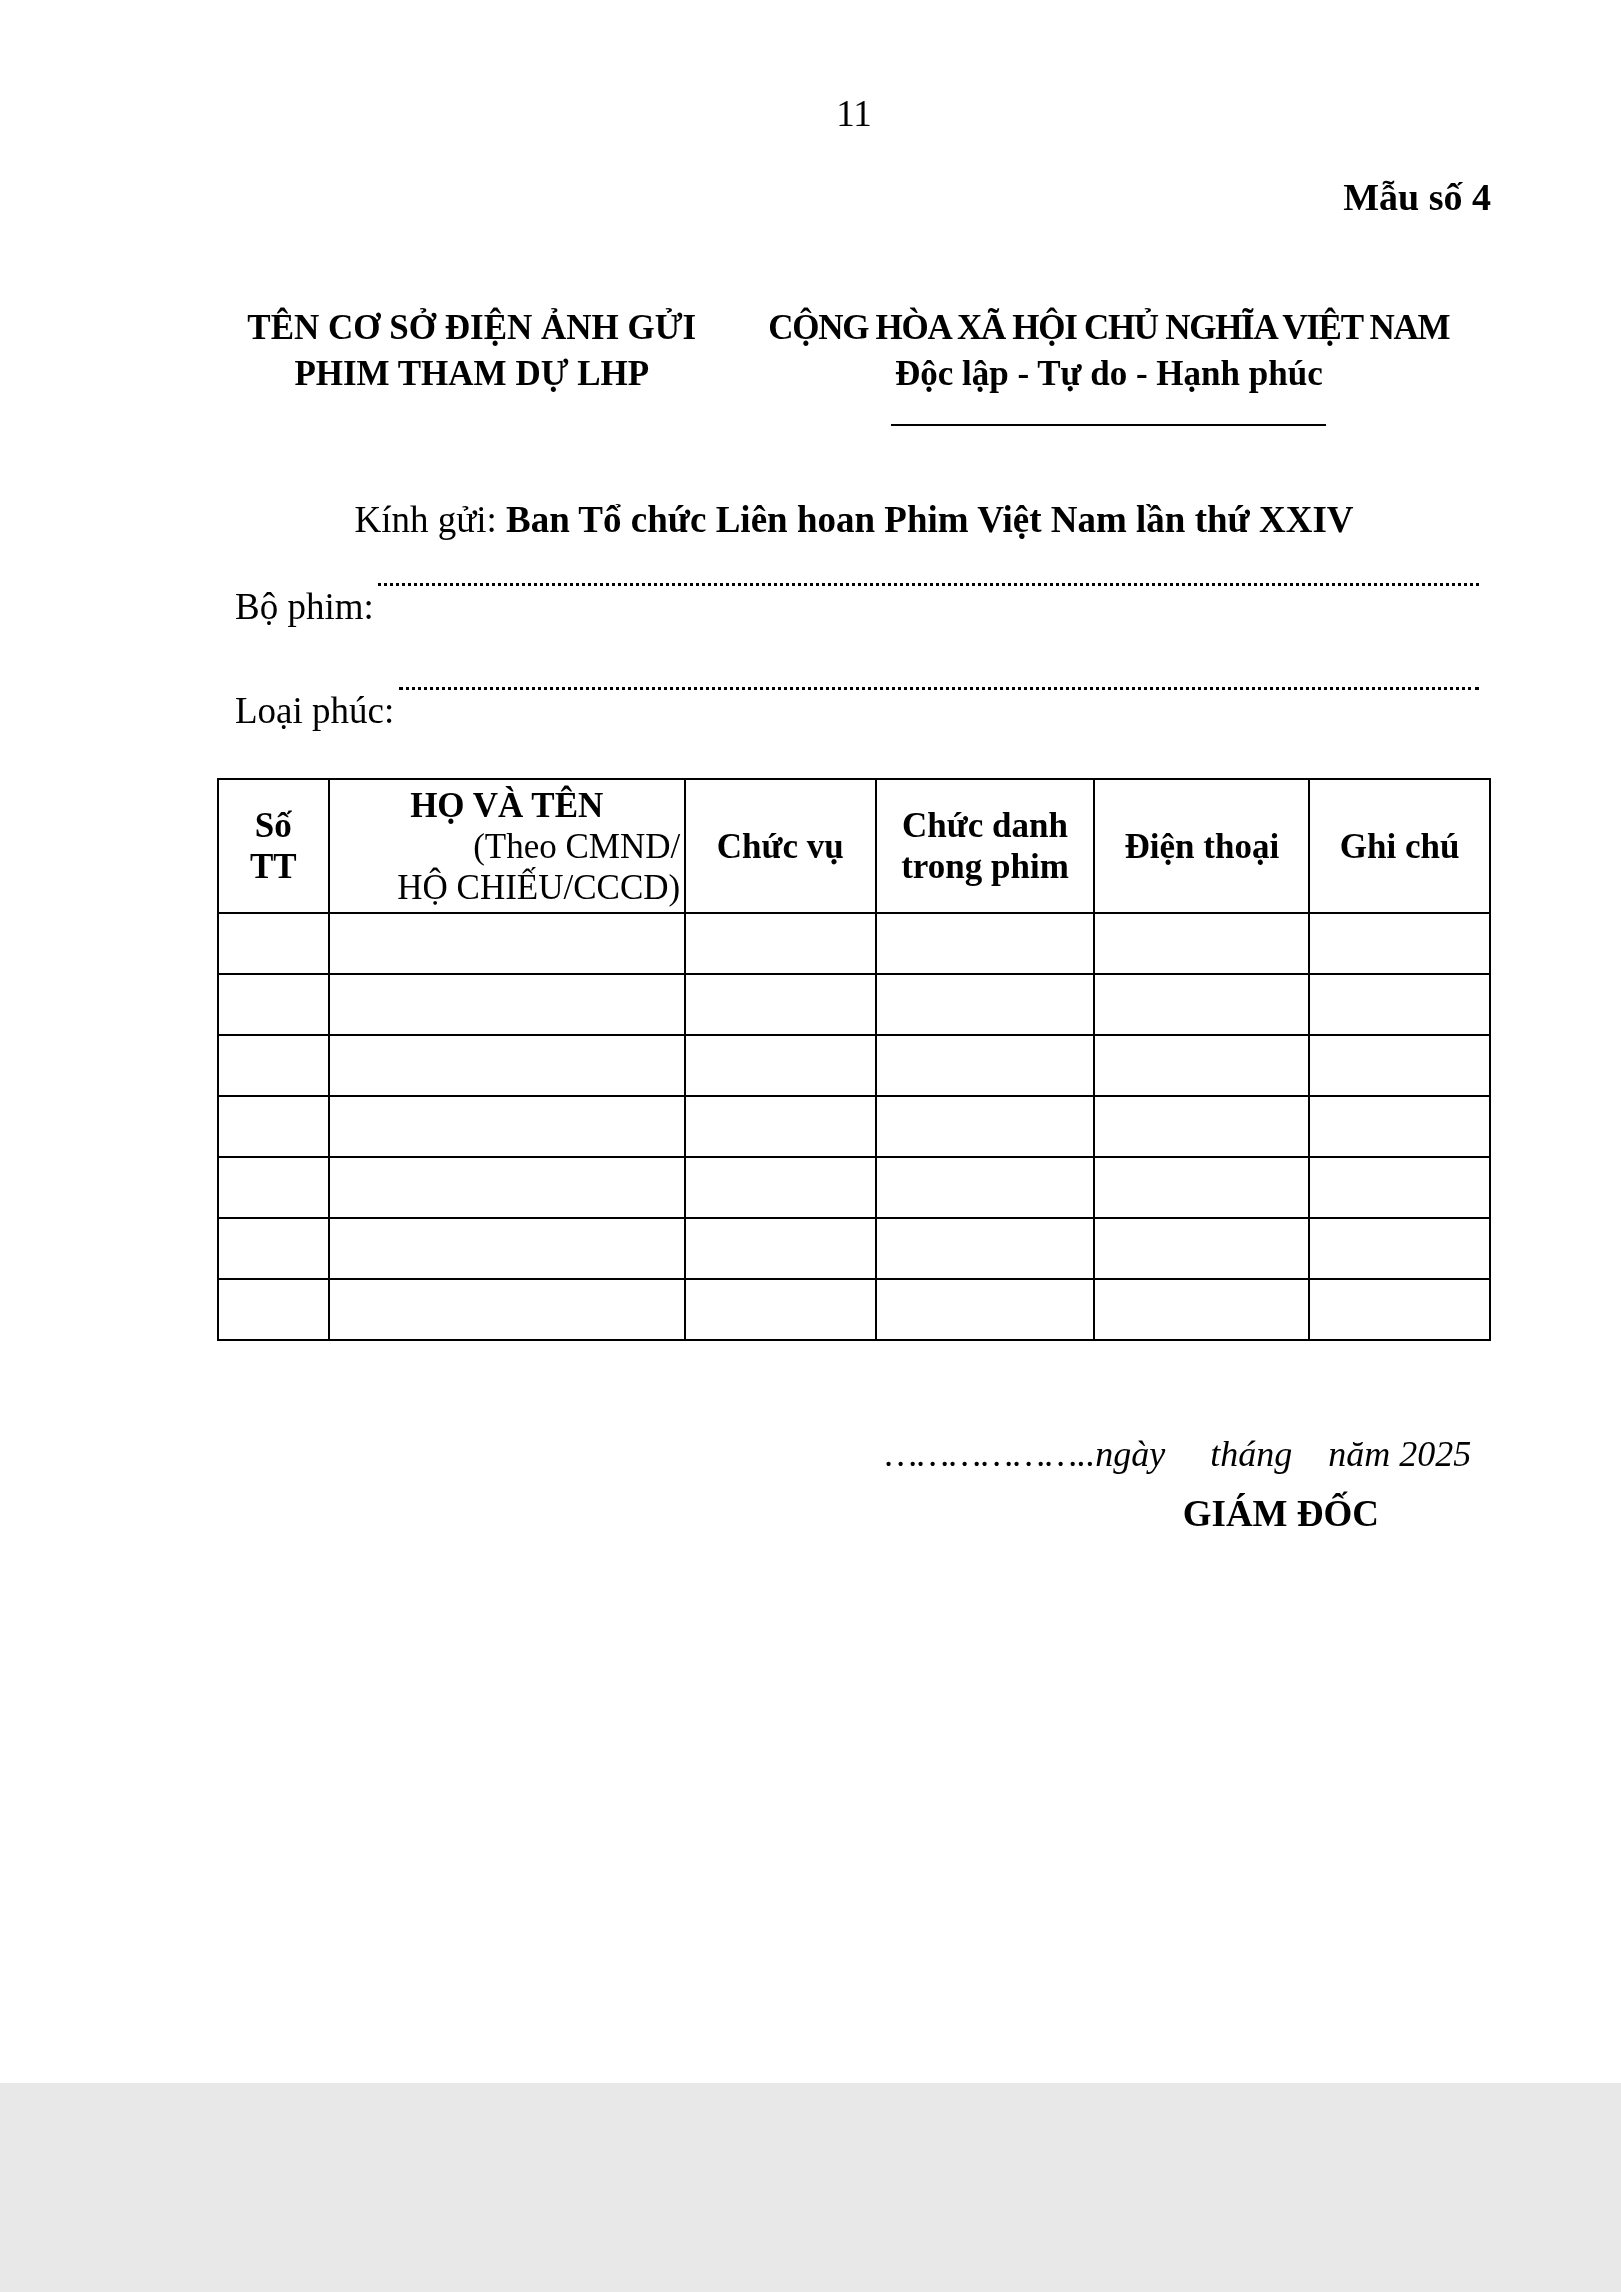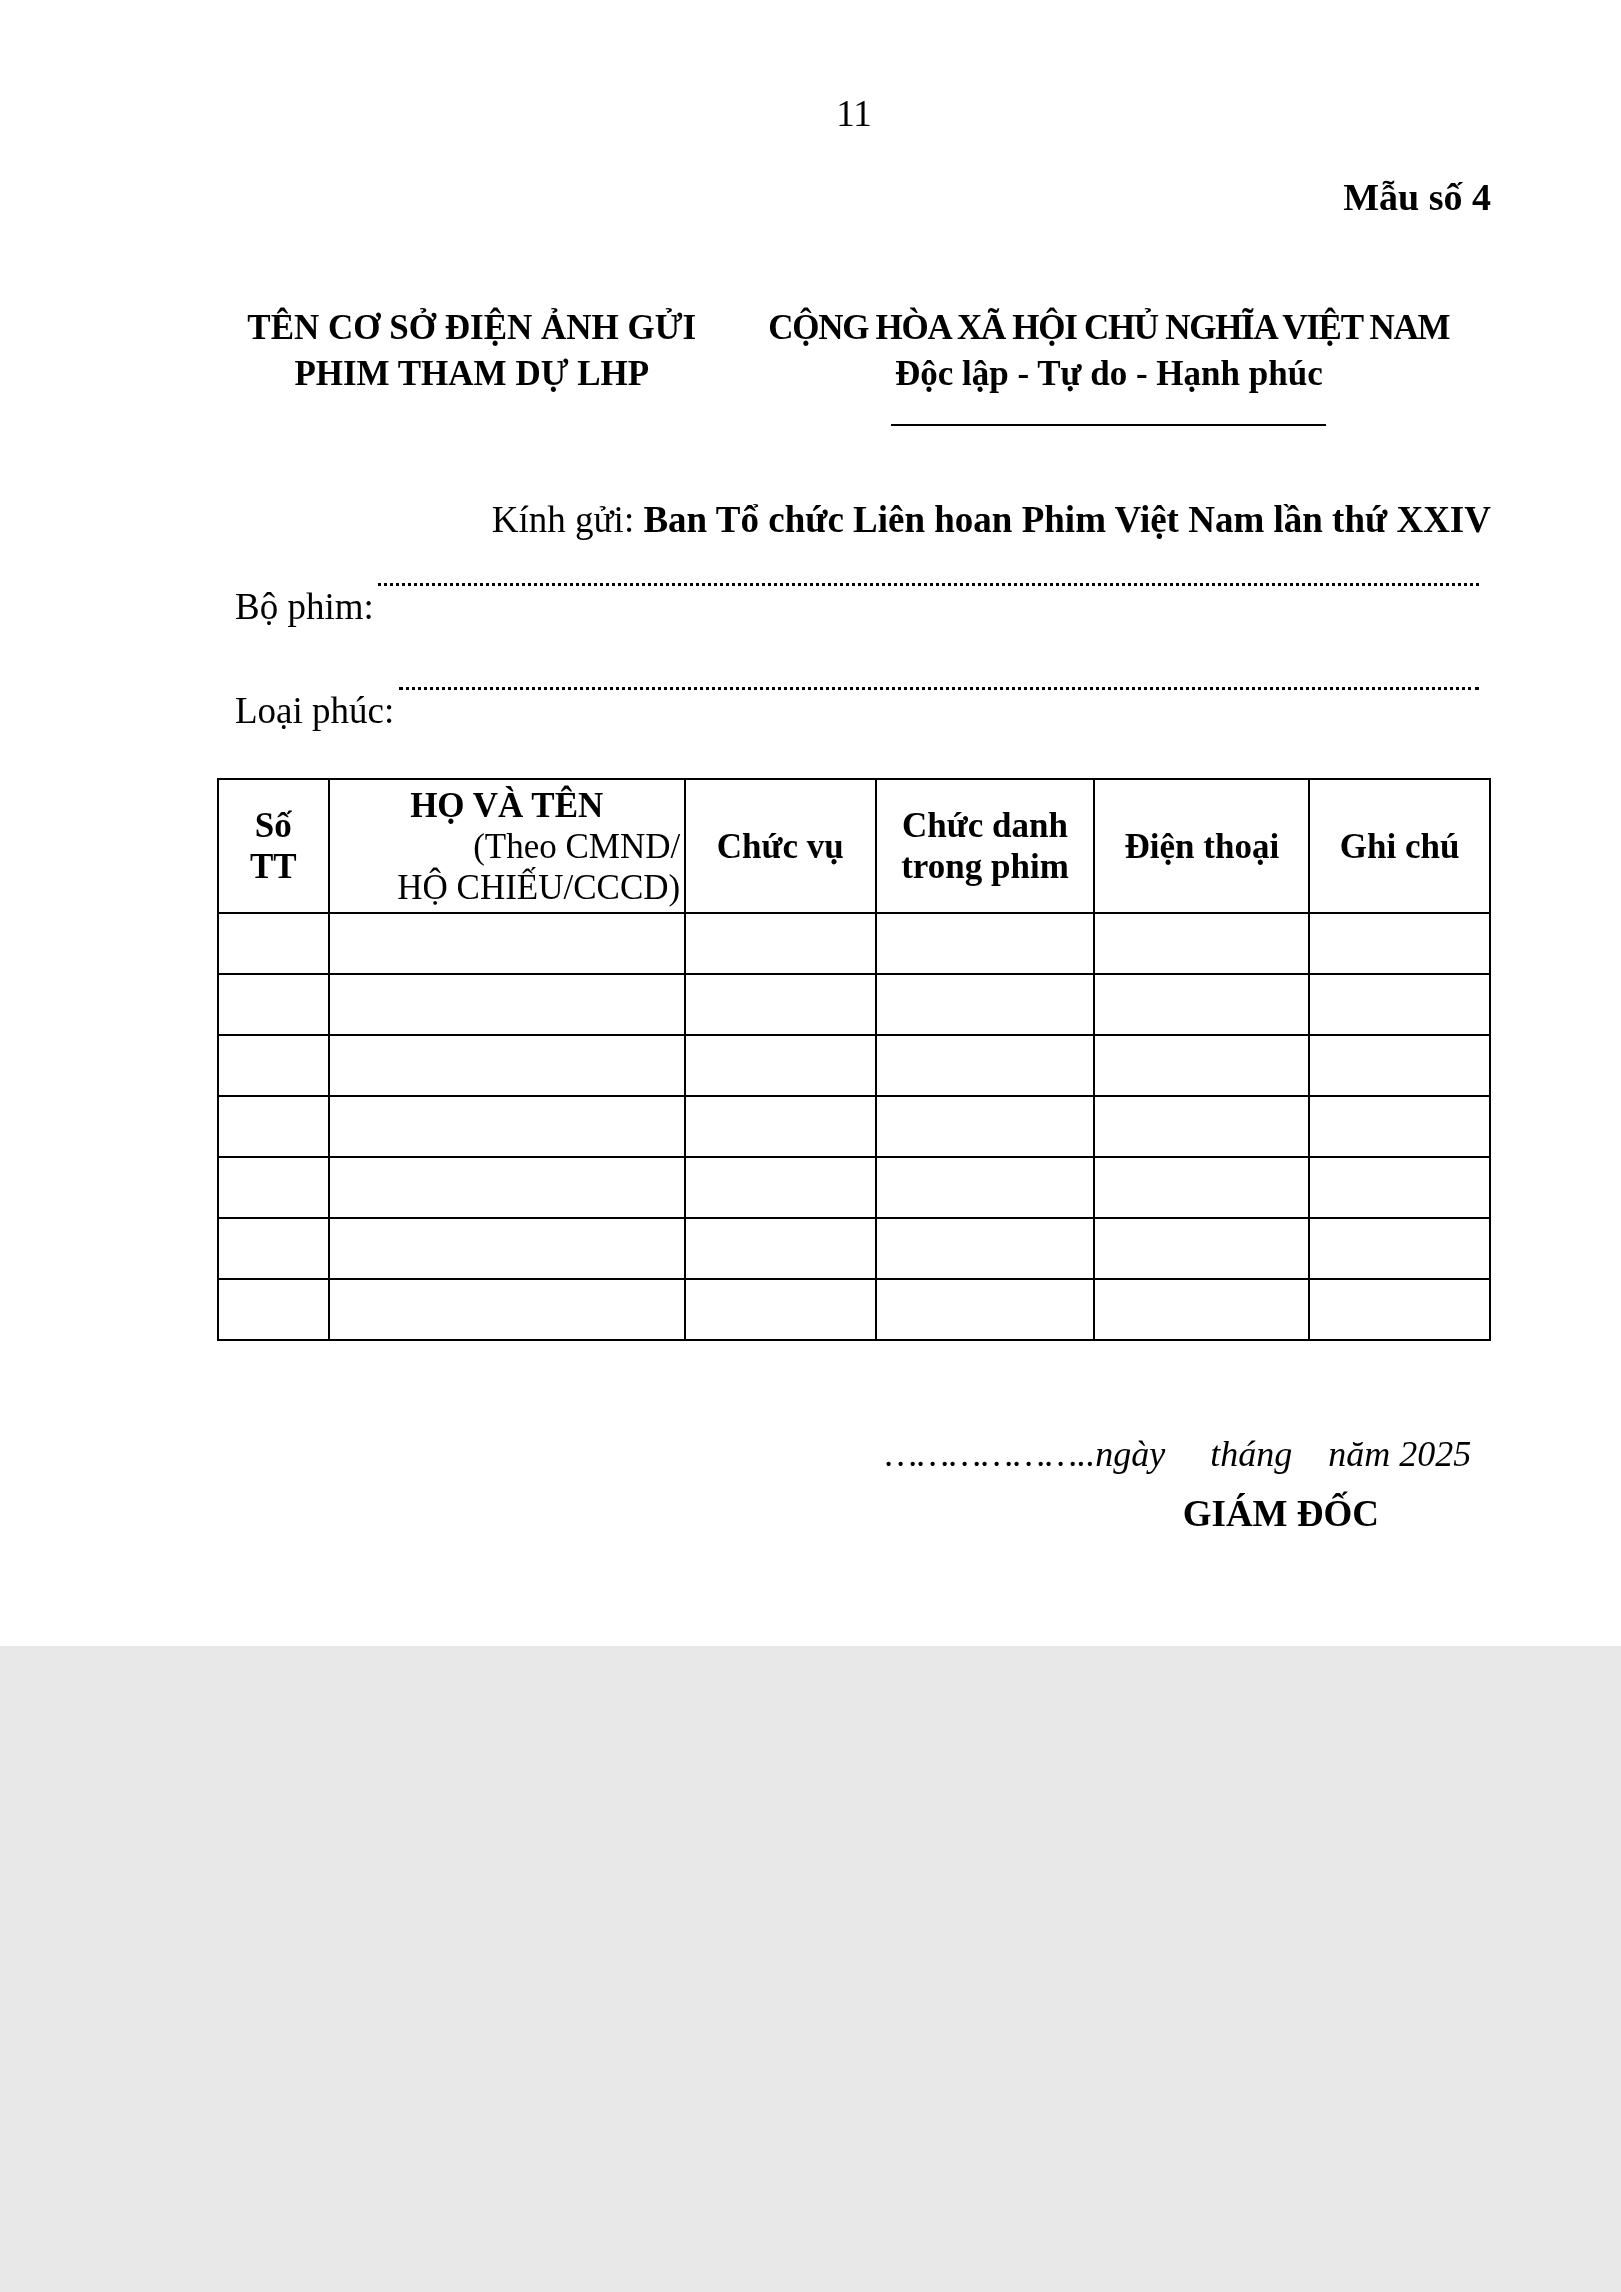--- a/index.html
+++ b/index.html
@@ -1,20 +1,20 @@
 <!DOCTYPE html>
 <html style="font-size:14.3px"><head>
 <meta charset="utf-8">
 <style>
   * { margin: 0; padding: 0; box-sizing: border-box; }
   html, body { background: #e8e8e8; }
   .page {
     position: relative;
     width: 1621px;
-    height: 1646px;
+    height: 2083px;
     margin: 0 auto;
     background: #ffffff;
     color: #000000;
     font-family: "Liberation Serif", "DejaVu Serif", serif;
     overflow: hidden;
   }
   .content {
     margin-left: 217px;
     margin-right: 130px; 
   }
@@ -60,21 +60,21 @@
   .doc-title {
     margin-top: 64px;
     text-align: center;
     font-weight: bold;
     font-size: 41px;
     line-height: 54px;
   }
   .doc-title-line2 { margin-top: 16px; }
   .salutation {
     margin-top: 70px;
-    text-align: right;
+    text-align: center;
     font-size: 37px;
     line-height: 48px;
   }
   .salutation-recipient { font-weight: bold; }
   .field-row {
     display: flex;
     align-items: flex-start;
     font-size: 37px;
     line-height: 48px;
     padding-left: 18px;

